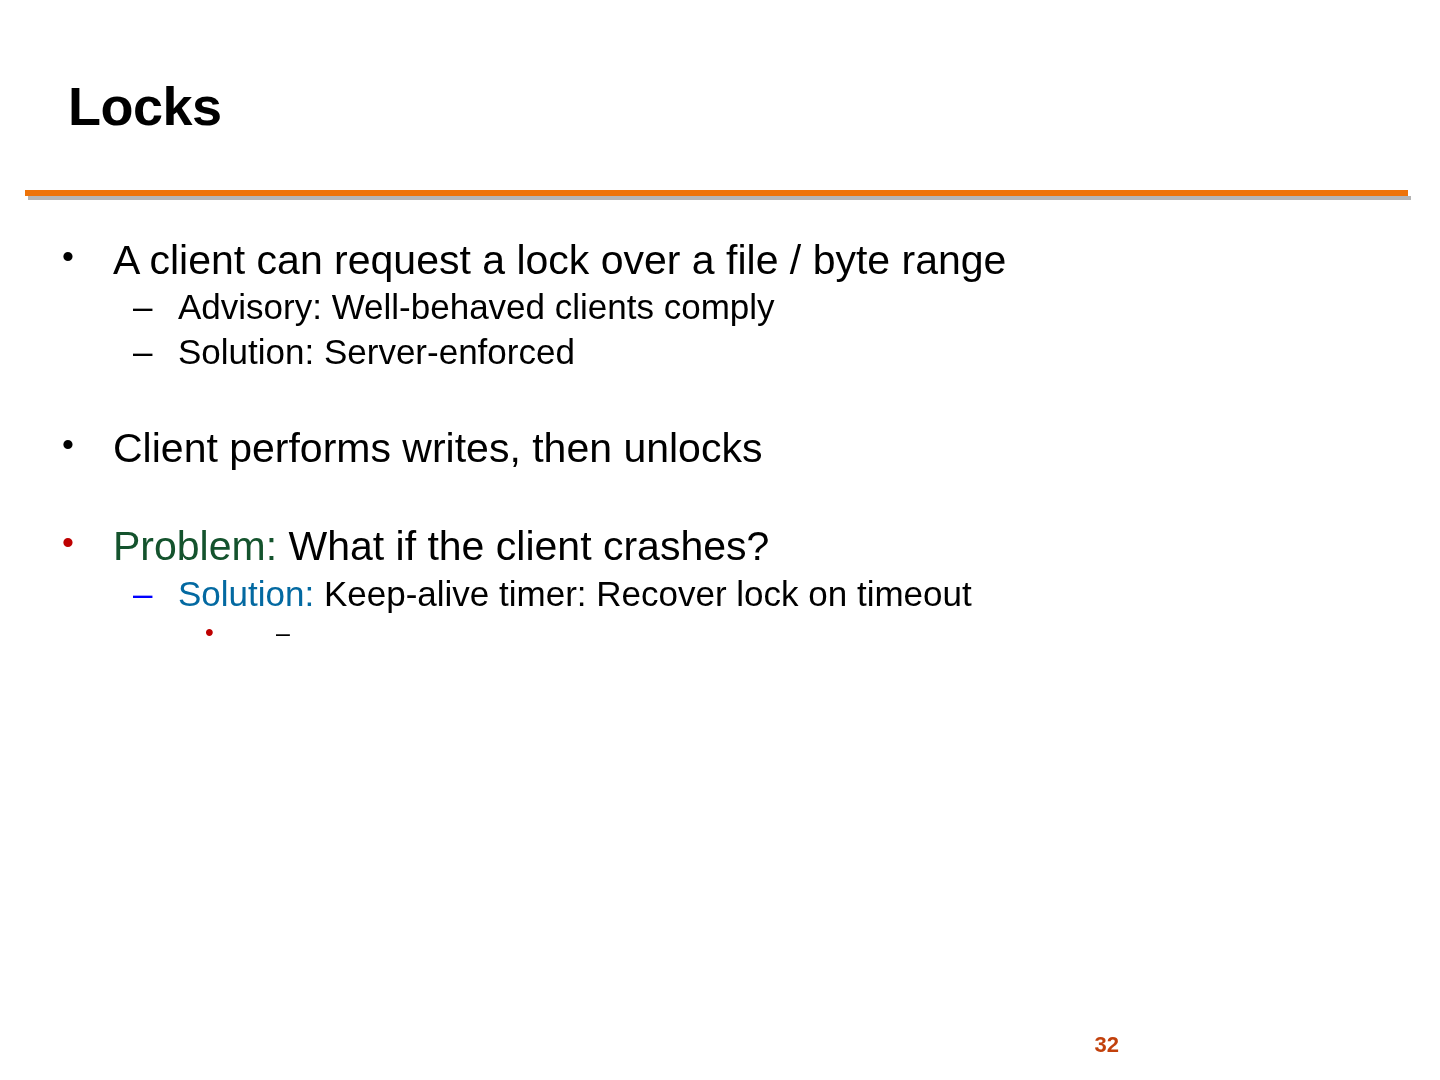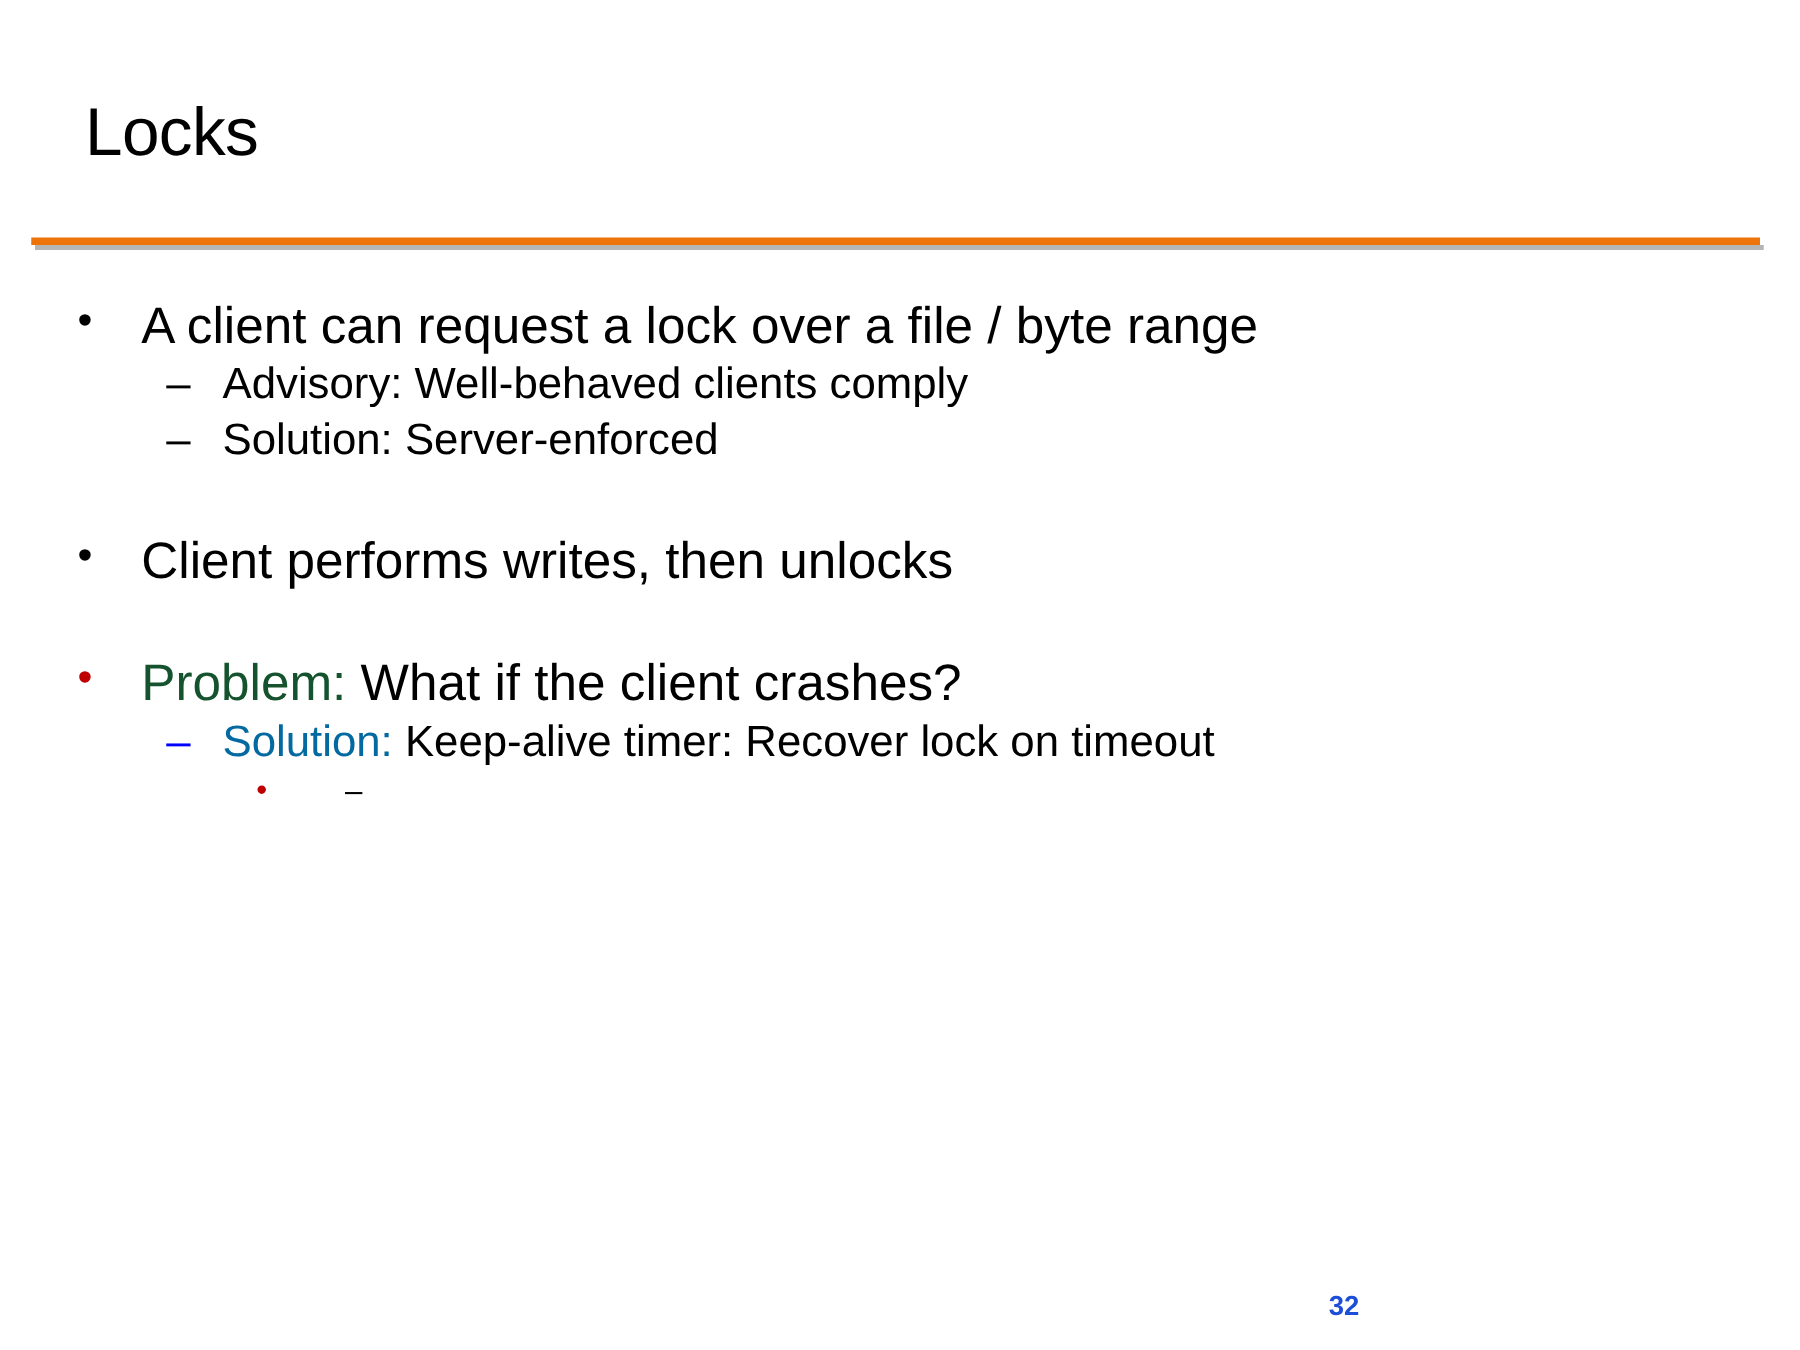--- a/index.html
+++ b/index.html
@@ -16,21 +16,21 @@
     color: #000000;
     -webkit-font-smoothing: antialiased;
   }
 
   
   #slide-title {
     position: absolute;
     left: 68px;
     top: 78px;
     font-size: 54px;
-    font-weight: normal;
+    font-weight: bold;
     line-height: 1.05;
     letter-spacing: -0.5px;
     color: #000000;
     white-space: nowrap;
   }
 
   
   #title-rule {
     position: absolute;
     left: 25px;
@@ -130,24 +130,24 @@
   .em-blue { color: #0369a1; }
   .mk-red  { color: #BE0000; }
   .mk-blue { color: #0000FF; }
 
   
   #page-number {
     position: absolute;
     left: 1063px;
     top: 1032px;
     width: 56px;
-    text-align: left;
+    text-align: right;
     font-size: 22px;
     font-weight: bold;
-    color: #1d4ed8;
+    color: #c2410c;
   }
 </style>
 </head>
 <body>
 
 <div id="slide-title">Locks</div>
 
 <div id="title-rule-shadow"></div>
 <div id="title-rule"></div>
 

